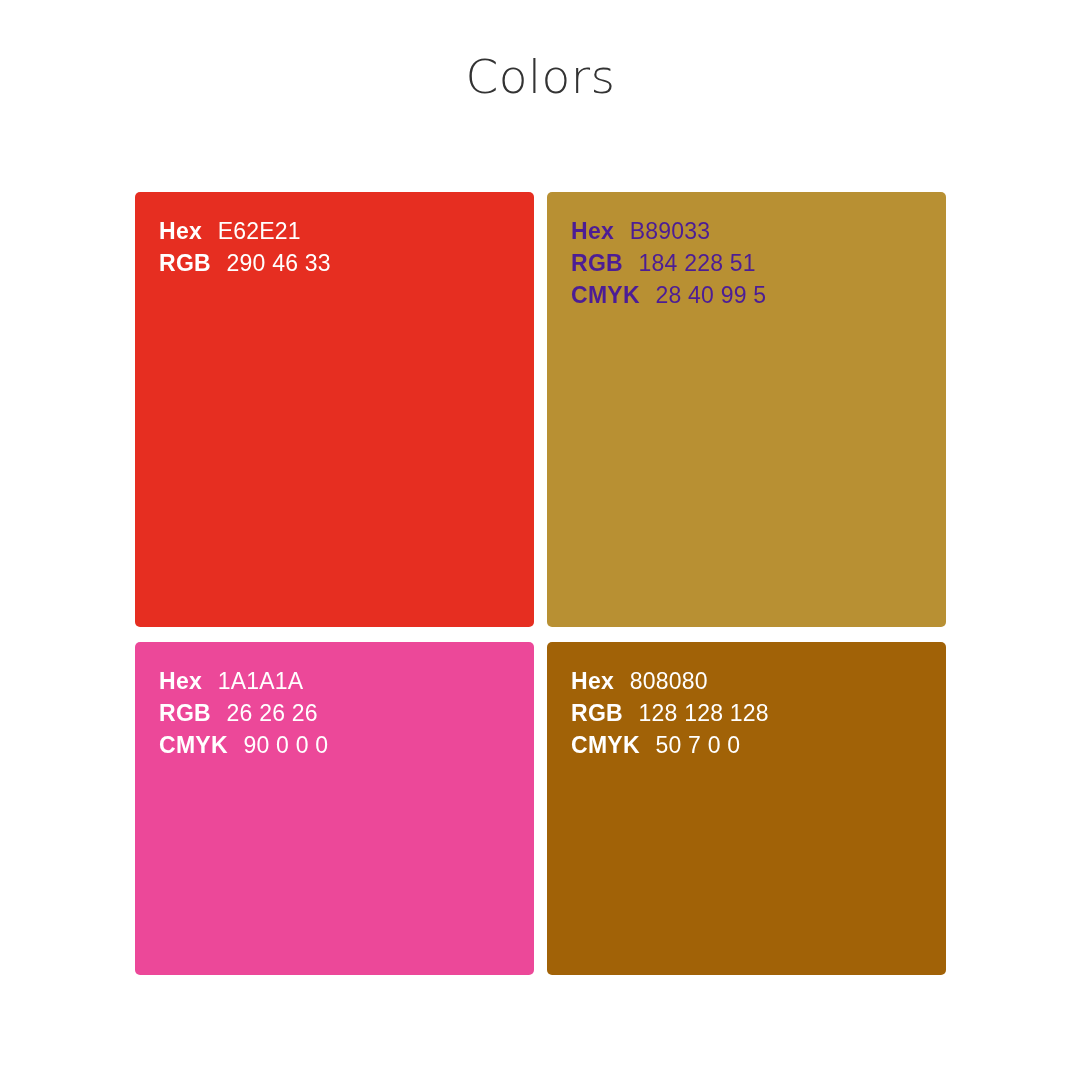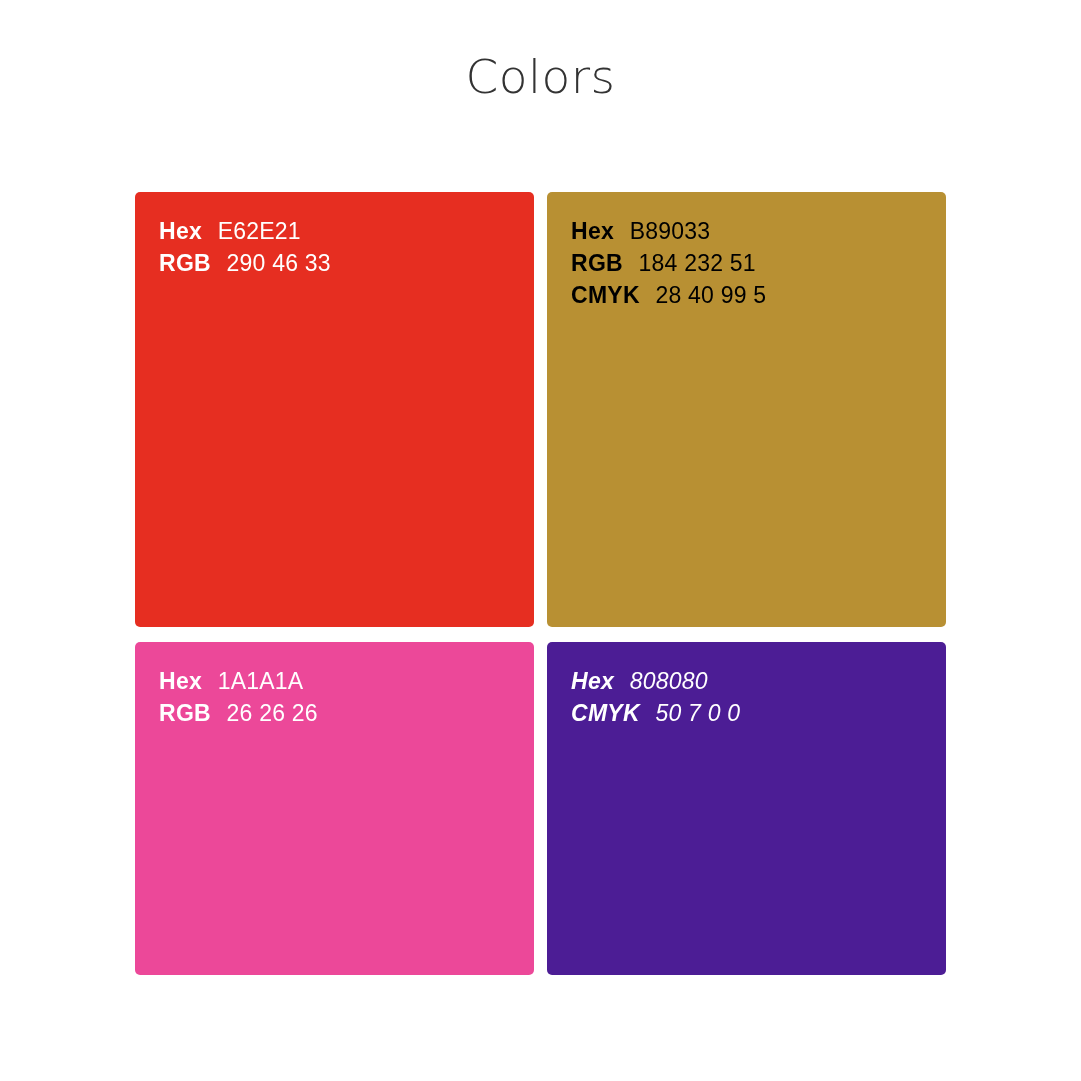--- a/index.html
+++ b/index.html
@@ -71,21 +71,21 @@
   .info-value {
     font-weight: 400;
   }
 
   .val-gap {
     display: inline-block;
     width: 9px;
   }
 
   .light-text { color: #ffffff; }
-  .dark-text  { color: #000000; }
+  .dark-text  { color: #4c1d95; }
 </style>
 </head>
 <body style="background: rgb(255, 255, 255);">
 
 <div class="page-title" style="color: rgb(51, 51, 51);">Colors</div>
 
 <div class="palette-grid">
 
   <div class="swatch" style="background: rgb(230, 46, 33);">
     <div class="swatch-info light-text">
@@ -101,47 +101,55 @@
   </div>
 
   <div class="swatch" style="background: rgb(184, 144, 51);">
     <div class="swatch-info dark-text">
       <span class="info-row">
         <span class="info-label">Hex</span>
         <span class="val-gap"></span><span class="info-value">B89033</span>
       </span>
       <span class="info-row">
         <span class="info-label">RGB</span>
-        <span class="val-gap"></span><span class="info-value">184  232  51</span>
+        <span class="val-gap"></span><span class="info-value">184  228  51</span>
       </span>
       <span class="info-row">
         <span class="info-label">CMYK</span>
         <span class="val-gap"></span><span class="info-value">28  40  99  5</span>
       </span>
     </div>
   </div>
 
   <div class="swatch" style="background: #ec4899;">
     <div class="swatch-info light-text">
       <span class="info-row">
         <span class="info-label">Hex</span>
         <span class="val-gap"></span><span class="info-value">1A1A1A</span>
       </span>
       <span class="info-row">
         <span class="info-label">RGB</span>
         <span class="val-gap"></span><span class="info-value">26  26  26</span>
       </span>
+      <span class="info-row">
+        <span class="info-label">CMYK</span>
+        <span class="val-gap"></span><span class="info-value">90  0  0  0</span>
+      </span>
     </div>
   </div>
 
-  <div class="swatch" style="background: #4c1d95; font-style: italic;">
+  <div class="swatch" style="background: #a16207;">
     <div class="swatch-info light-text">
       <span class="info-row">
         <span class="info-label">Hex</span>
         <span class="val-gap"></span><span class="info-value">808080</span>
+      </span>
+      <span class="info-row">
+        <span class="info-label">RGB</span>
+        <span class="val-gap"></span><span class="info-value">128  128  128</span>
       </span>
       <span class="info-row">
         <span class="info-label">CMYK</span>
         <span class="val-gap"></span><span class="info-value">50  7  0  0</span>
       </span>
     </div>
   </div>
 
 </div>
 

